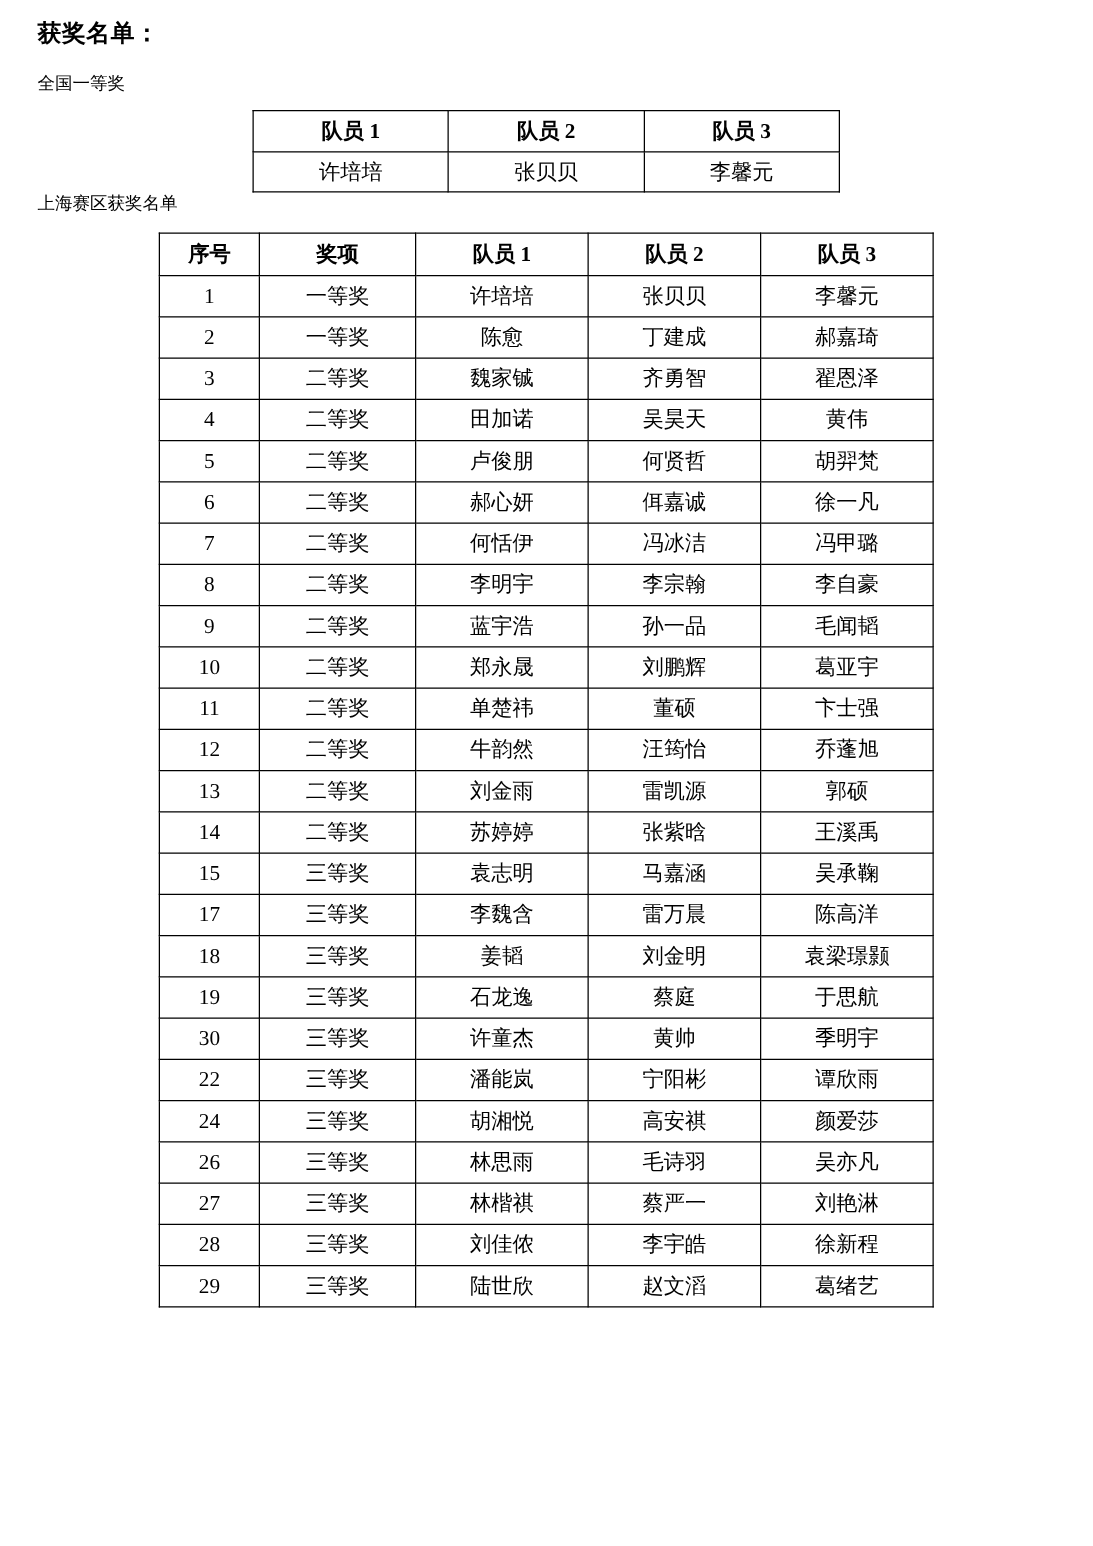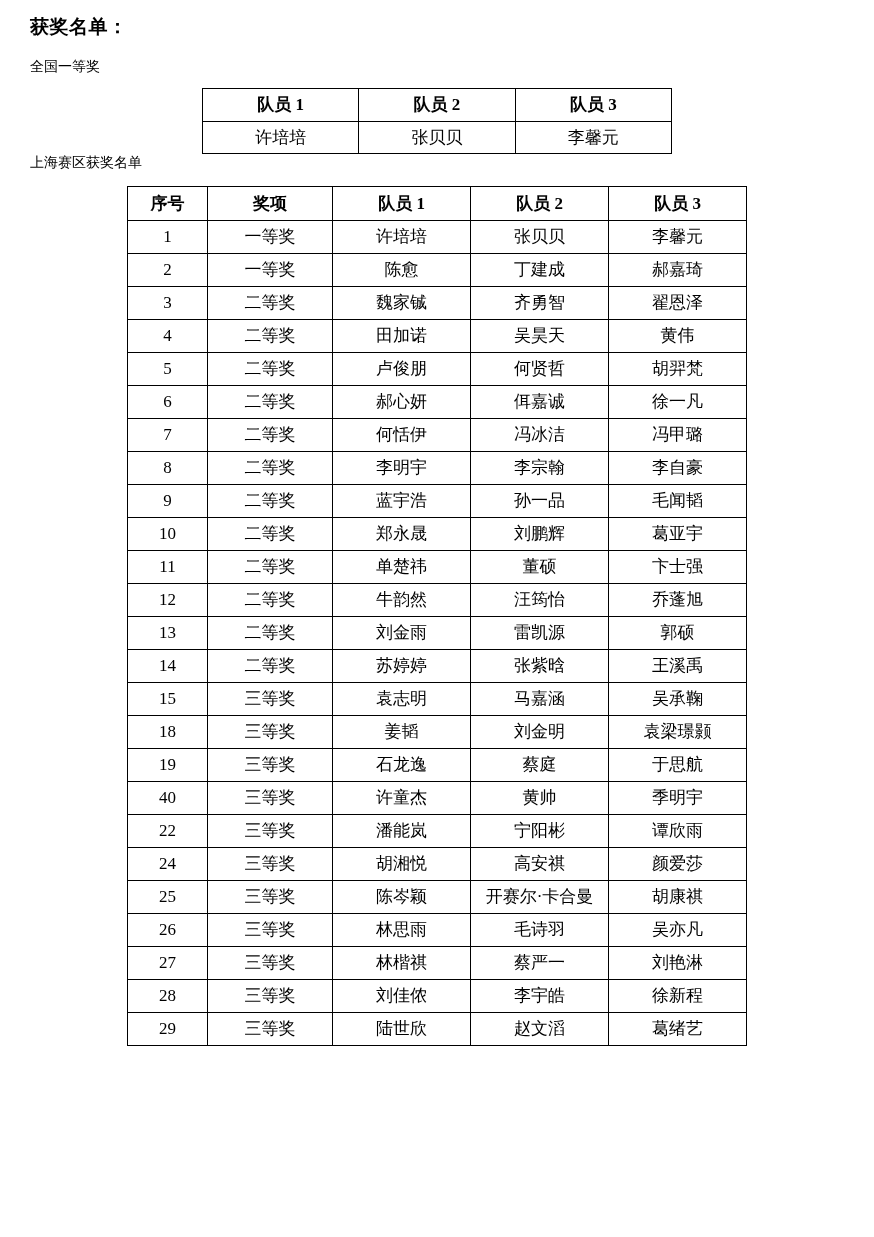--- a/index.html
+++ b/index.html
@@ -241,62 +241,62 @@
           <td>王溪禹</td>
         </tr>
         <tr>
           <td>15</td>
           <td>三等奖</td>
           <td>袁志明</td>
           <td>马嘉涵</td>
           <td>吴承鞠</td>
         </tr>
         <tr>
+          <td>17</td>
+          <td>三等奖</td>
+          <td>李魏含</td>
+          <td>雷万晨</td>
+          <td>陈高洋</td>
+        </tr>
+        <tr>
           <td>18</td>
           <td>三等奖</td>
           <td>姜韬</td>
           <td>刘金明</td>
           <td>袁梁璟颢</td>
         </tr>
         <tr>
           <td>19</td>
           <td>三等奖</td>
           <td>石龙逸</td>
           <td>蔡庭</td>
           <td>于思航</td>
         </tr>
         <tr>
-          <td>40</td>
+          <td>30</td>
           <td>三等奖</td>
           <td>许童杰</td>
           <td>黄帅</td>
           <td>季明宇</td>
         </tr>
         <tr>
           <td>22</td>
           <td>三等奖</td>
           <td>潘能岚</td>
           <td>宁阳彬</td>
           <td>谭欣雨</td>
         </tr>
         <tr>
           <td>24</td>
           <td>三等奖</td>
           <td>胡湘悦</td>
           <td>高安祺</td>
           <td>颜爱莎</td>
         </tr>
         <tr>
-          <td>25</td>
-          <td>三等奖</td>
-          <td>陈岑颖</td>
-          <td>开赛尔·卡合曼</td>
-          <td>胡康祺</td>
-        </tr>
-        <tr>
           <td>26</td>
           <td>三等奖</td>
           <td>林思雨</td>
           <td>毛诗羽</td>
           <td>吴亦凡</td>
         </tr>
         <tr>
           <td>27</td>
           <td>三等奖</td>
           <td>林楷祺</td>

